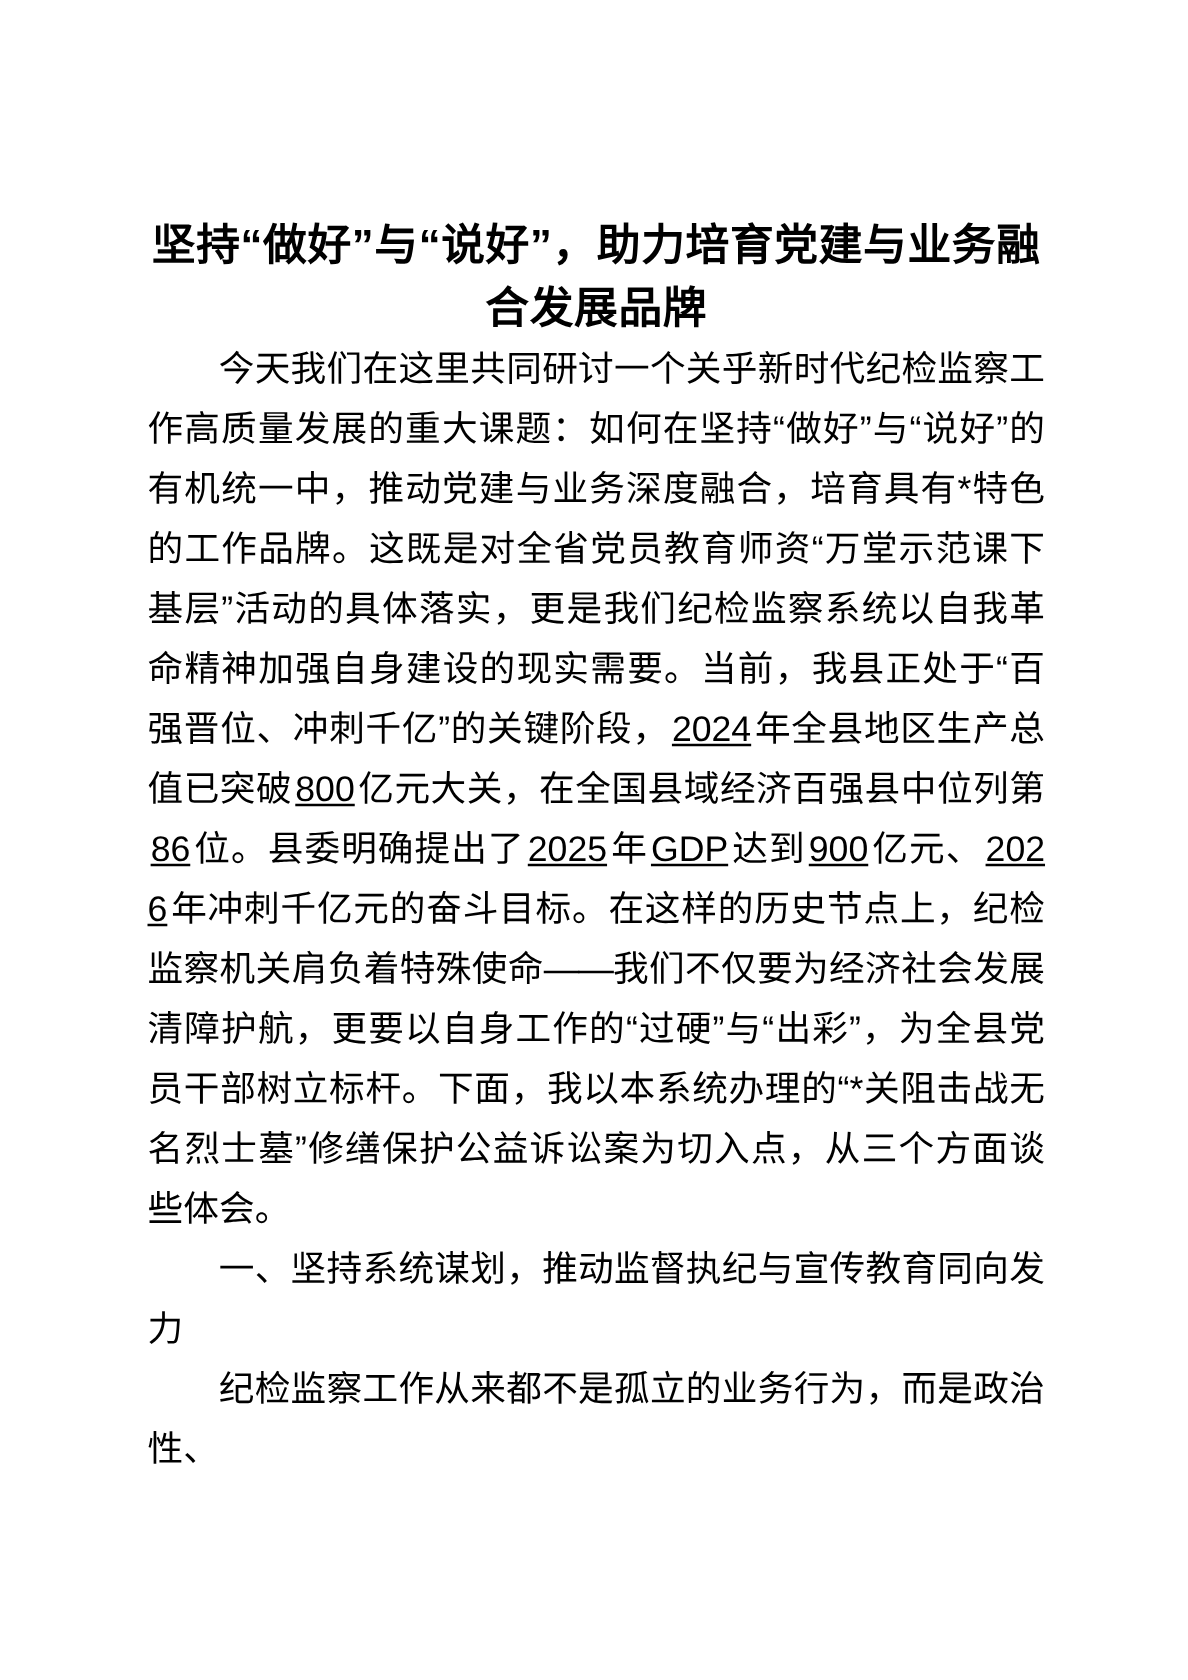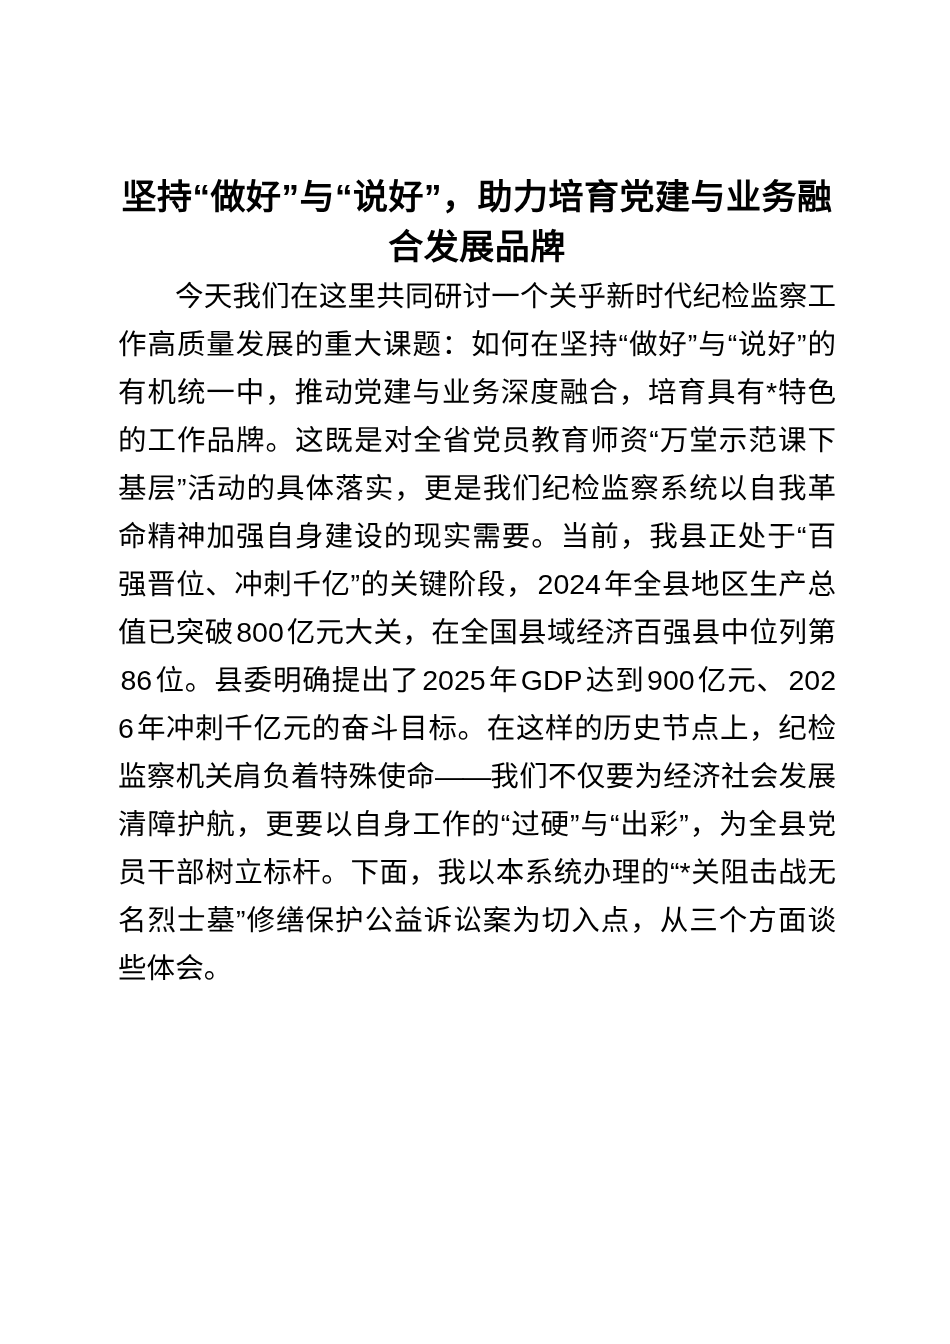--- a/index.html
+++ b/index.html
@@ -65,35 +65,38 @@
 
   .para.heading-1 {
     text-indent: 57px;
   }
 
   
   .lat {
     font-family: "Liberation Sans", "DejaVu Sans", sans-serif;
     padding: 0 2.5px;
     letter-spacing: 0;
+    text-decoration: underline;
   }
 
   .dash {
     letter-spacing: -1px;
   }
 </style>
 </head>
 <body>
 
 <div class="page">
 
   <div class="doc-body">
 
     <h1 class="doc-title">坚持“做好”与“说好”，助力培育党建与业务融合发展品牌</h1>
 
 
     <p class="para indent">今天我们在这里共同研讨一个关乎新时代纪检监察工作高质量发展的重大课题：如何在坚持“做好”与“说好”的有机统一中，推动党建与业务深度融合，培育具有*特色的工作品牌。这既是对全省党员教育师资“万堂示范课下基层”活动的具体落实，更是我们纪检监察系统以自我革命精神加强自身建设的现实需要。当前，我县正处于“百强晋位、冲刺千亿”的关键阶段，<span class="lat">2024</span>年全县地区生产总值已突破<span class="lat">800</span>亿元大关，在全国县域经济百强县中位列第<span class="lat">86</span>位。县委明确提出了<span class="lat">2025</span>年<span class="lat">GDP</span>达到<span class="lat">900</span>亿元、<span class="lat">2026</span>年冲刺千亿元的奋斗目标。在这样的历史节点上，纪检监察机关肩负着特殊使命<span class="dash">——</span>我们不仅要为经济社会发展清障护航，更要以自身工作的“过硬”与“出彩”，为全县党员干部树立标杆。下面，我以本系统办理的“*关阻击战无名烈士墓”修缮保护公益诉讼案为切入点，从三个方面谈些体会。</p>
 
+    <p class="para heading-1">一、坚持系统谋划，推动监督执纪与宣传教育同向发力</p>
 
+    <p class="para indent">纪检监察工作从来都不是孤立的业务行为，而是政治性、</p>
 
   </div>
 
 </div>
 
 </body></html>

